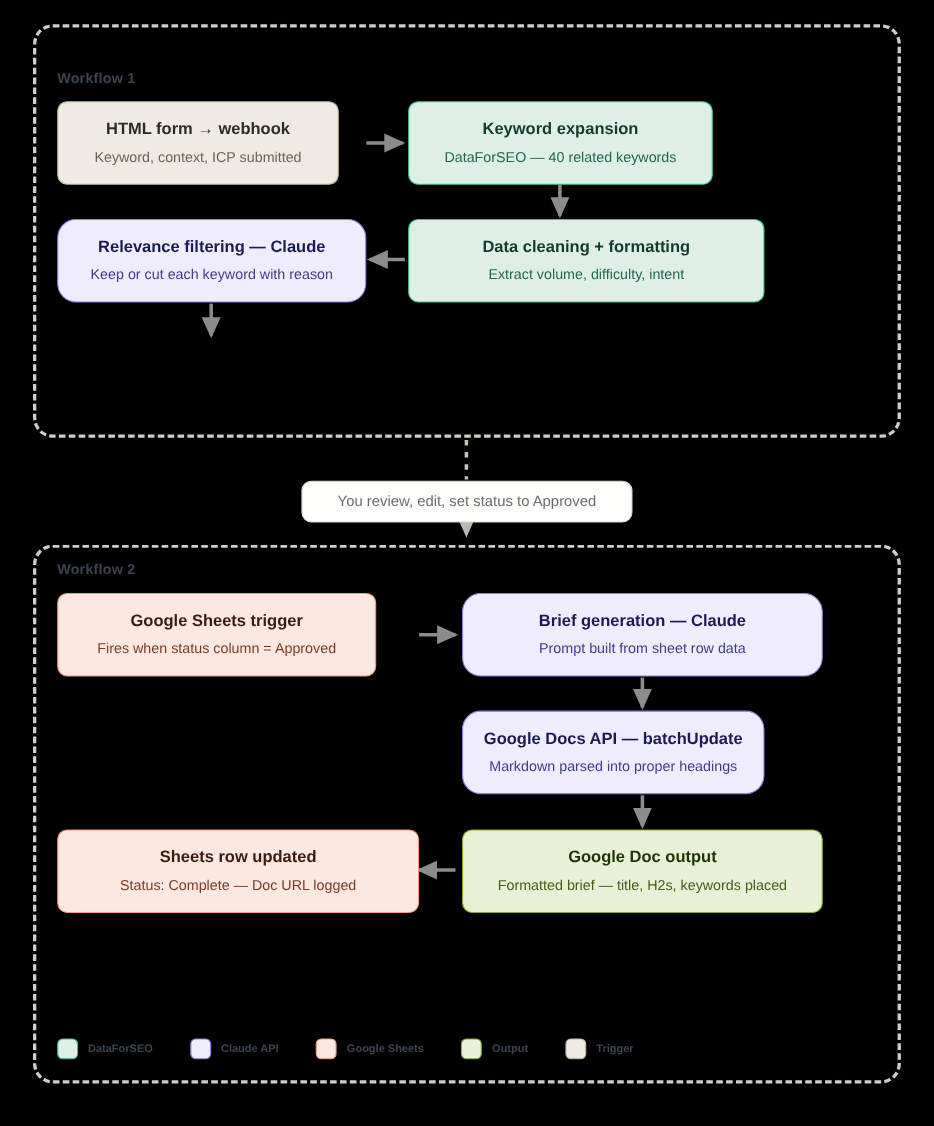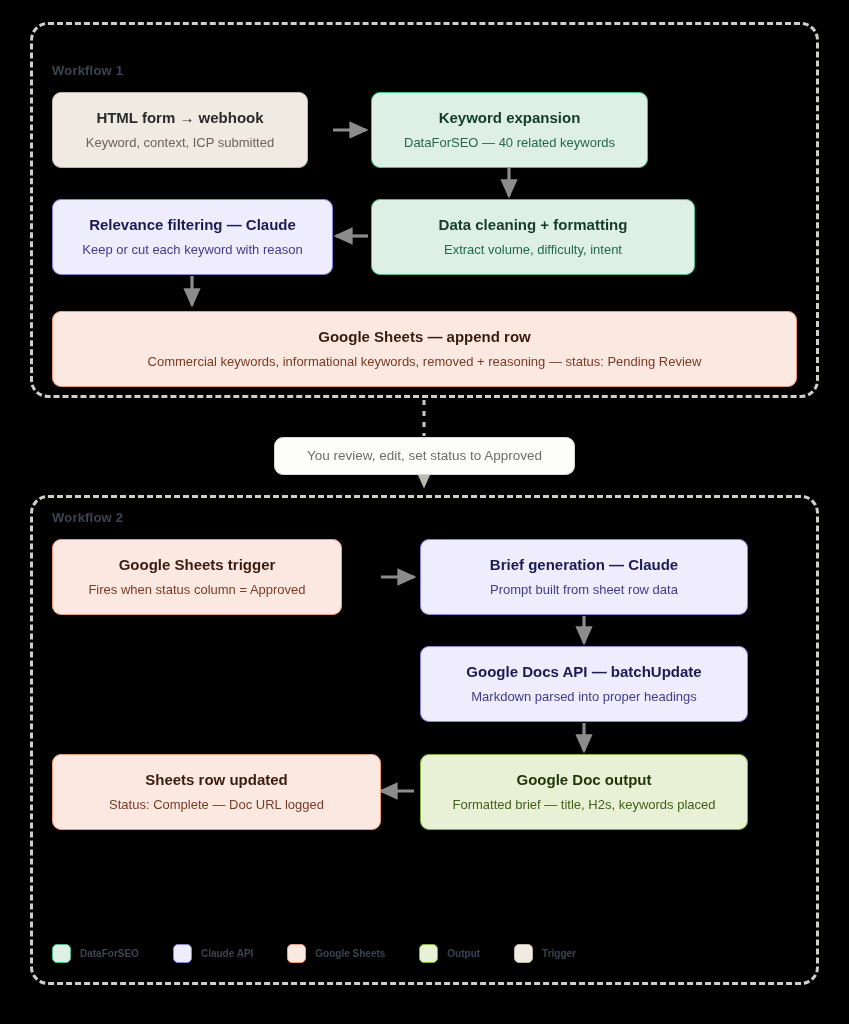--- a/index.html
+++ b/index.html
@@ -86,20 +86,21 @@
     background: #def0e6;
     border-color: #46bd8b;
   }
   .theme-dataforseo .title    { color: #123b2a; }
   .theme-dataforseo .subtitle { color: #23684c; }
 
   
   .theme-claude {
     background: #eeecfd;
     border-color: #8a84dd;
+    border-radius: 17px;
   }
   .theme-claude .title    { color: #1c1a52; }
   .theme-claude .subtitle { color: #413c8c; }
 
   
   .theme-sheets {
     background: #fbe9e1;
     border-color: #ef9a7c;
   }
   .theme-sheets .title    { color: #3b1a10; }
@@ -216,43 +217,39 @@
   <div class="node theme-claude" style="left:52px; top:199px; width:281px; height:76px;">
     <div class="title">Relevance filtering — Claude</div>
     <div class="subtitle">Keep or cut each keyword with reason</div>
   </div>
 
   <div class="node theme-dataforseo" style="left:371px; top:199px; width:324px; height:76px;">
     <div class="title">Data cleaning + formatting</div>
     <div class="subtitle">Extract volume, difficulty, intent</div>
   </div>
 
-  <div class="node theme-sheets" style="left:52px; top:311px; width:745px; height:76px;">
-    <div class="title">Google Sheets — append row</div>
-    <div class="subtitle">Commercial keywords, informational keywords, removed + reasoning — status: Pending Review</div>
-  </div>
 
   <div class="node theme-note" style="left:274px; top:437px; width:301px; height:38px;">
     <div class="title">You review, edit, set status to Approved</div>
   </div>
 
   <div id="wf2-container" class="wf-container"></div>
   <div id="wf2-title" class="wf-title">Workflow 2</div>
 
   <div class="node theme-sheets" style="left:52px; top:539px; width:290px; height:76px;">
     <div class="title">Google Sheets trigger</div>
     <div class="subtitle">Fires when status column = Approved</div>
   </div>
 
   <div class="node theme-claude" style="left:420px; top:539px; width:328px; height:76px;">
     <div class="title">Brief generation — Claude</div>
     <div class="subtitle">Prompt built from sheet row data</div>
   </div>
 
-  <div class="node theme-claude" style="left:420px; top:646px; width:328px; height:76px;">
+  <div class="node theme-claude" style="left:420px; top:646px; width:275px; height:76px;">
     <div class="title">Google Docs API — batchUpdate</div>
     <div class="subtitle">Markdown parsed into proper headings</div>
   </div>
 
   <div class="node theme-output" style="left:420px; top:754px; width:328px; height:76px;">
     <div class="title">Google Doc output</div>
     <div class="subtitle">Formatted brief — title, H2s, keywords placed</div>
   </div>
 
   <div class="node theme-sheets" style="left:52px; top:754px; width:329px; height:76px;">

